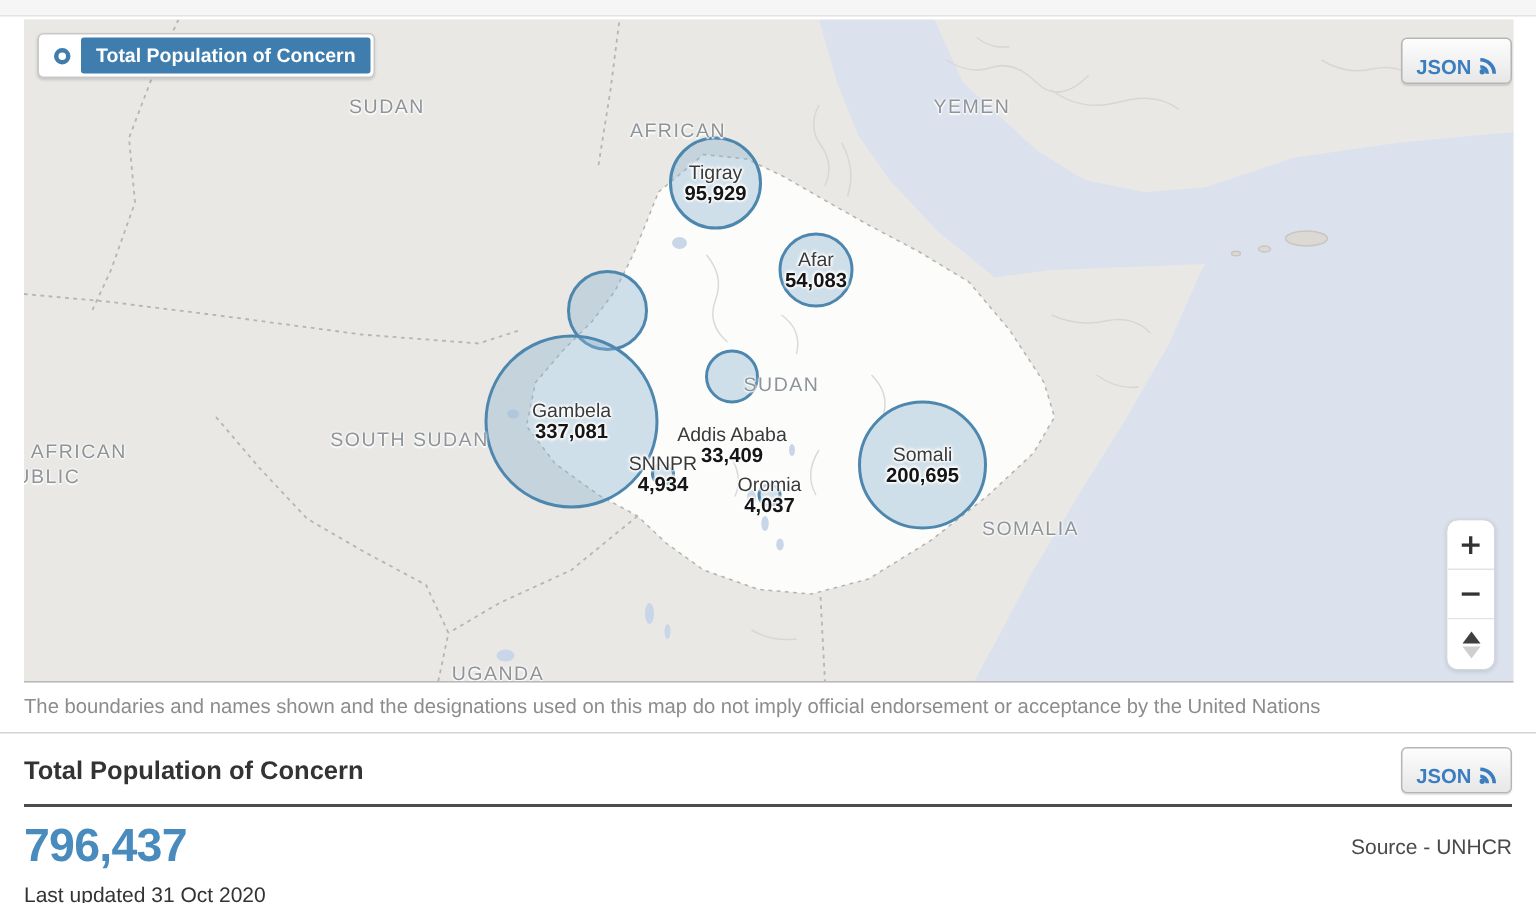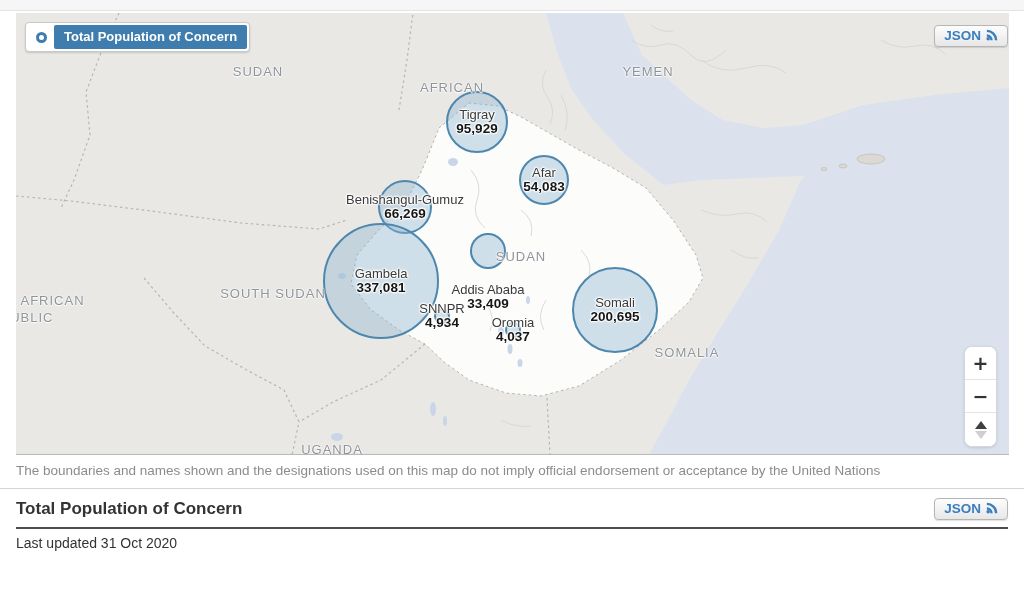--- a/index.html
+++ b/index.html
@@ -30,21 +30,21 @@
   
   .layer-toggle{position:absolute;left:9px;top:9px;display:flex;align-items:stretch;
     background:#fff;border:1px solid #c9c9c9;border-radius:4px;padding:2px;
     box-shadow:0 1px 2px rgba(0,0,0,.15);pointer-events:auto;}
   .radio-cell{width:26px;display:flex;align-items:center;justify-content:center;background:#fff;}
   .radio-ring{width:11px;height:11px;border:3px solid var(--accent-blue);border-radius:50%;}
   .toggle-label{background:var(--accent-blue);color:#fff;font-weight:bold;font-size:13px;
     padding:4px 10px 5px;border-radius:2px;}
   
   .json-btn{display:inline-flex;align-items:center;gap:4px;background:linear-gradient(#fdfdfd,#e7e7e7);
-    border:1px solid #b5b5b5;border-radius:4px;padding:2px 9px 3px;color:#3a7ebf;
+    border:1px solid #b5b5b5;border-radius:4px;padding:11px 9px 3px;color:#3a7ebf;
     font-size:13.5px;font-weight:bold;box-shadow:0 1px 1px rgba(0,0,0,.12);cursor:pointer;}
   .json-btn svg{display:block}
   .map-json{position:absolute;right:1px;top:12px;pointer-events:auto;}
   
   .zoom-ctrl{position:absolute;right:12px;top:333px;width:33px;background:#fff;
     border:1px solid #d4d8dc;border-radius:8px;box-shadow:0 1px 3px rgba(0,0,0,.12);
     overflow:hidden;pointer-events:auto;}
   .zoom-btn{width:100%;height:33px;display:flex;align-items:center;justify-content:center;
     background:#fff;border:none;border-bottom:1px solid #e3e3e3;font-size:19px;font-weight:bold;
     color:#333;cursor:pointer;font-family:"DejaVu Sans",sans-serif;}
@@ -152,21 +152,20 @@
       <div class="country-label" style="left: 257px; top: 280px;">SOUTH SUDAN</div>
       <div class="country-label" style="left: 1px; top: 296px;">CENTRAL AFRICAN
 REPUBLIC</div>
       <div class="country-label" style="left: 505px; top: 243px;">SUDAN</div>
       <div class="country-label" style="left: 671px; top: 339px;">SOMALIA</div>
       <div class="country-label" style="left: 316px; top: 436px;">UGANDA</div>
     </div>
   <div class="overlay">
       <div class="bubble-label" style="left: 461px; top: 109px;"><span>Tigray</span><span class="val">95,929</span></div>
       <div class="bubble-label" style="left: 528px; top: 167px;"><span>Afar</span><span class="val">54,083</span></div>
-      <div class="bubble-label" style="left: 389px; top: 194px;"><span>Benishangul-Gumuz</span><span class="val">66,269</span></div>
       <div class="bubble-label" style="left: 472px; top: 238px; margin-top: 46px;"><span>Addis Ababa</span><span class="val">33,409</span></div>
       <div class="bubble-label" style="left: 365px; top: 268px;"><span>Gambela</span><span class="val">337,081</span></div>
       <div class="bubble-label" style="left: 426px; top: 303px;"><span>SNNPR</span><span class="val">4,934</span></div>
       <div class="bubble-label" style="left: 497px; top: 317px;"><span>Oromia</span><span class="val">4,037</span></div>
       <div class="bubble-label" style="left: 599px; top: 297px; text-align: center;"><span>Somali</span><span class="val">200,695</span></div>
     </div>
 
   <div class="layer-toggle">
     <span class="radio-cell">
         <span class="radio-ring"></span>
@@ -210,14 +209,18 @@
     <button class="json-btn">
       <span>JSON</span>
       <svg width="13" height="13" viewBox="0 0 14 14">
         <path d="M2,2 a10,10 0 0 1 10,10" fill="none" stroke="currentColor" stroke-width="2.6"></path>
         <path d="M2,7 a5,5 0 0 1 5,5" fill="none" stroke="currentColor" stroke-width="2.6"></path>
         <circle cx="3.4" cy="10.6" r="1.9" fill="currentColor"></circle>
       </svg>
     </button>
   </div>
   <div class="panel-rule"></div>
+  <div class="panel-body">
+    <span class="total-number">796,437</span>
+    <span class="source">Source - UNHCR</span>
+  </div>
   <div class="last-updated">Last updated 31 Oct 2020</div>
 </div>
 
 </body></html>

